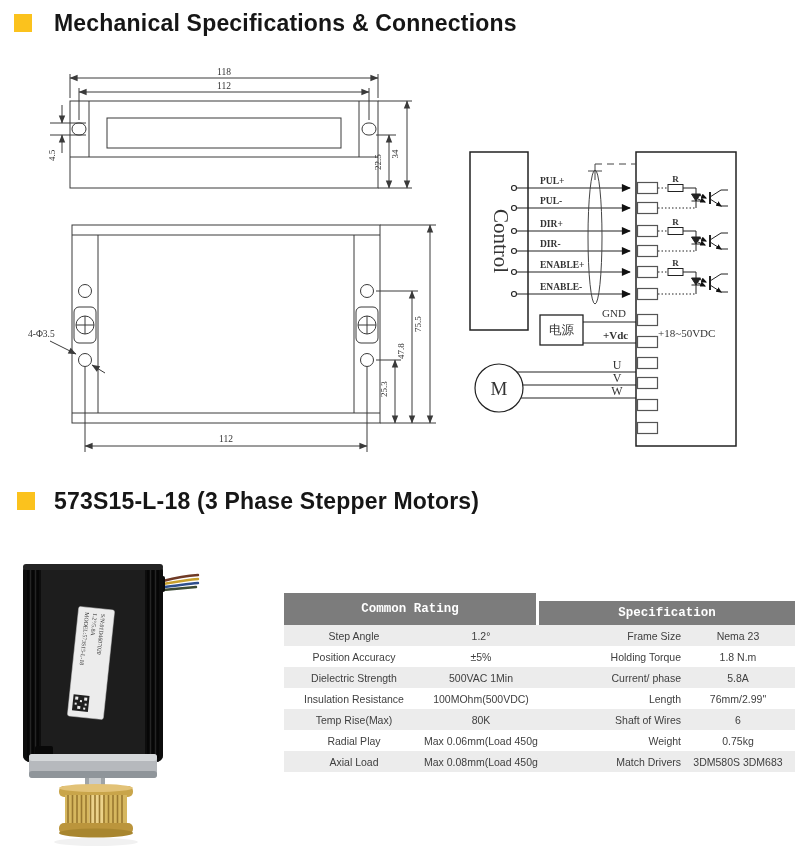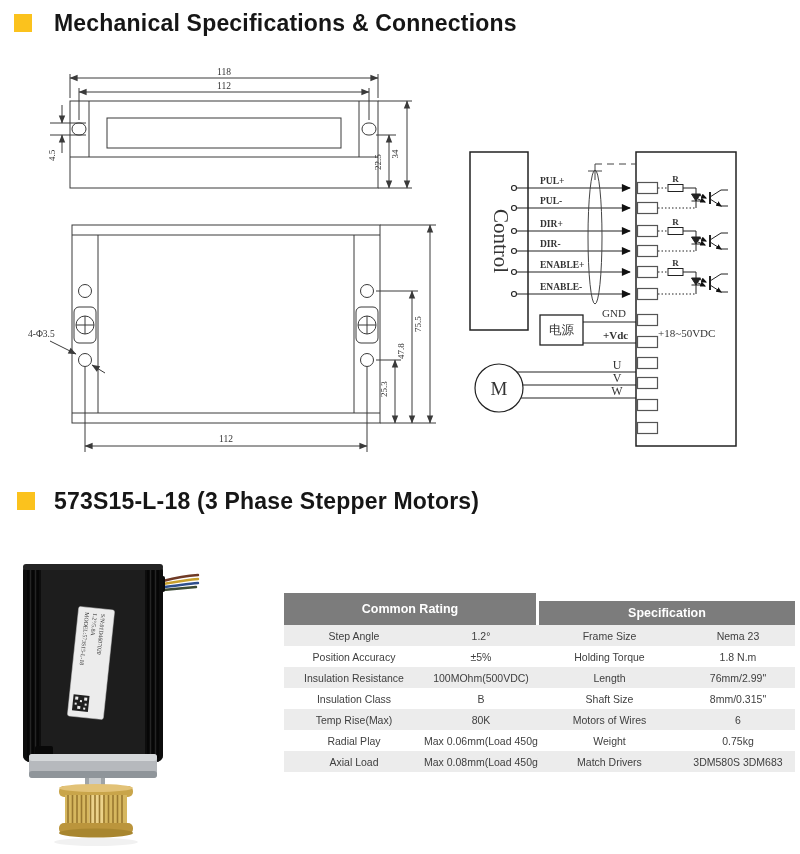--- a/index.html
+++ b/index.html
@@ -6,31 +6,31 @@
   .page{position:relative;width:800px;height:854px;background:#fff;overflow:hidden;
         font-family:"Liberation Sans",sans-serif;padding-left:28px;}
   .sec-header{position:absolute;display:flex;align-items:flex-start;}
   .sec-header .sq{width:18px;height:18px;background:#FBC21D;margin-top:5px;flex:0 0 auto;}
   .sec-header .txt{margin-left:22px;font-size:23px;font-weight:600;color:#161616;
                    letter-spacing:.2px;line-height:1.25;}
   svg text{font-family:"Liberation Serif",serif;fill:#333;}
   .drw{position:absolute;}
   
   .spec-table{position:absolute;left:284px;top:593px;width:511px;font-family:"Liberation Sans",sans-serif;}
-  .spec-head{display:flex;height:32px;}
+  .spec-head{display:flex;height:32px;font-family:Liberation Mono, monospace;}
   .spec-head .hcell{background:#7C7C7C;color:#fff;font-size:12.5px;font-weight:700;
                     display:flex;align-items:center;justify-content:center;}
   .spec-head .h1{width:252px;margin-right:3px;}
   .spec-head .h2{flex:1;margin-top:8px;}
   .spec-row{display:flex;height:21px;align-items:center;font-size:10.5px;color:#404040;}
   .spec-row:nth-child(even){background:#ECECEC;}
   .spec-row .c{text-align:center;overflow:hidden;white-space:nowrap;}
   .spec-row .p1{width:140px;}
   .spec-row .v1{width:114px;}
-  .spec-row .p2{width:143px;}
+  .spec-row .p2{width:143px;text-align:right;}
   .spec-row .v2{width:114px;}
 </style>
 </head>
 <body>
 
 <div class="page">
 
   <div class="sec-header" style="left:14px;top:9px;">
     <div class="sq"></div>
     <div class="txt">Mechanical Specifications &amp; Connections</div>
@@ -370,35 +370,35 @@
       <div class="c p2">Frame Size</div>
       <div class="c v2">Nema 23</div>
     </div>
     <div class="spec-row">
       <div class="c p1">Position Accuracy</div>
       <div class="c v1">±5%</div>
       <div class="c p2">Holding Torque</div>
       <div class="c v2">1.8 N.m</div>
     </div>
     <div class="spec-row">
+      <div class="c p1">Dielectric Strength</div>
+      <div class="c v1">500VAC 1Min</div>
+      <div class="c p2">Current/ phase</div>
+      <div class="c v2">5.8A</div>
+    </div>
+    <div class="spec-row">
       <div class="c p1">Insulation Resistance</div>
       <div class="c v1">100MOhm(500VDC)</div>
       <div class="c p2">Length</div>
       <div class="c v2">76mm/2.99"</div>
     </div>
     <div class="spec-row">
-      <div class="c p1">Insulation Class</div>
-      <div class="c v1">B</div>
-      <div class="c p2">Shaft Size</div>
-      <div class="c v2">8mm/0.315"</div>
-    </div>
-    <div class="spec-row">
       <div class="c p1">Temp Rise(Max)</div>
       <div class="c v1">80K</div>
-      <div class="c p2">Motors of Wires</div>
+      <div class="c p2">Shaft of Wires</div>
       <div class="c v2">6</div>
     </div>
     <div class="spec-row">
       <div class="c p1">Radial Play</div>
       <div class="c v1">Max 0.06mm(Load 450g)</div>
       <div class="c p2">Weight</div>
       <div class="c v2">0.75kg</div>
     </div>
     <div class="spec-row">
       <div class="c p1">Axial Load</div>

